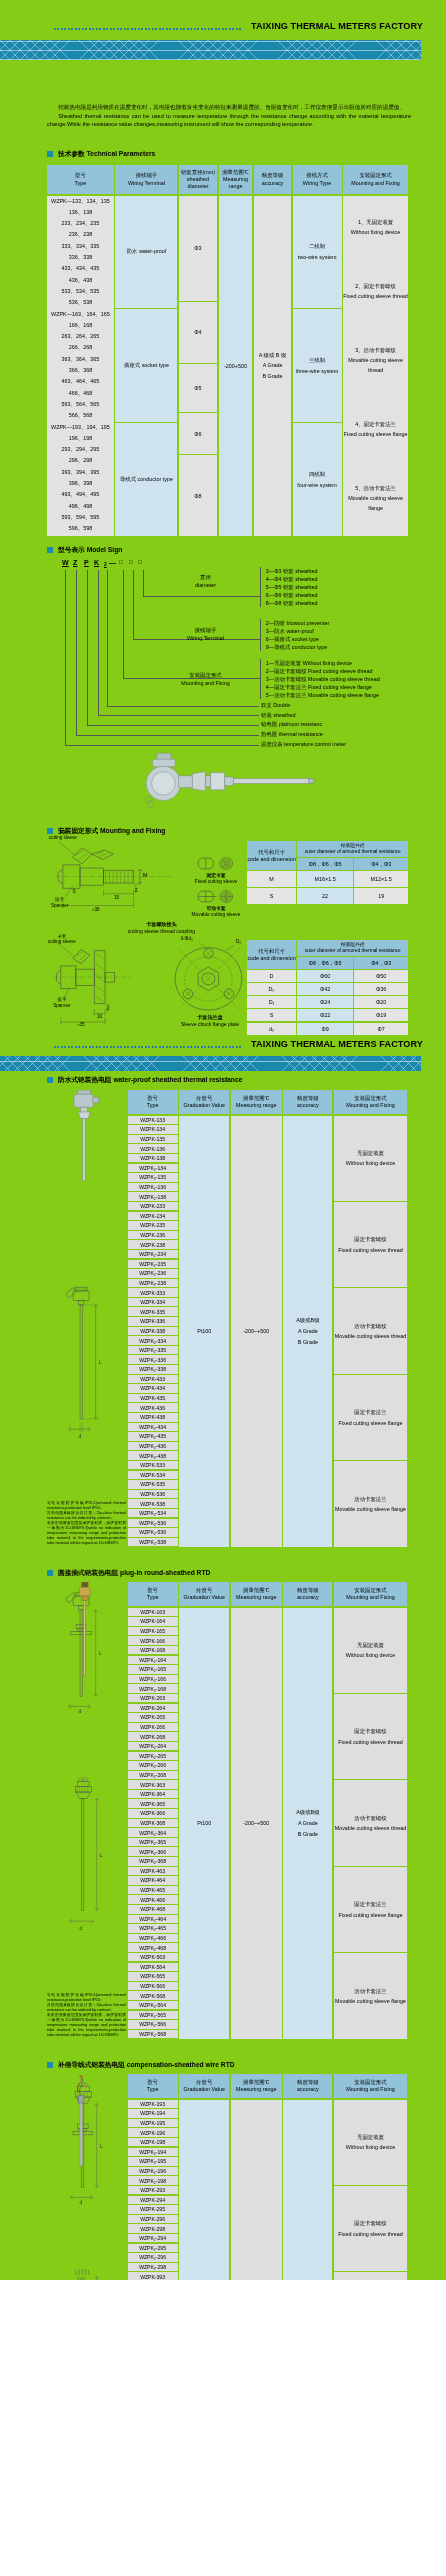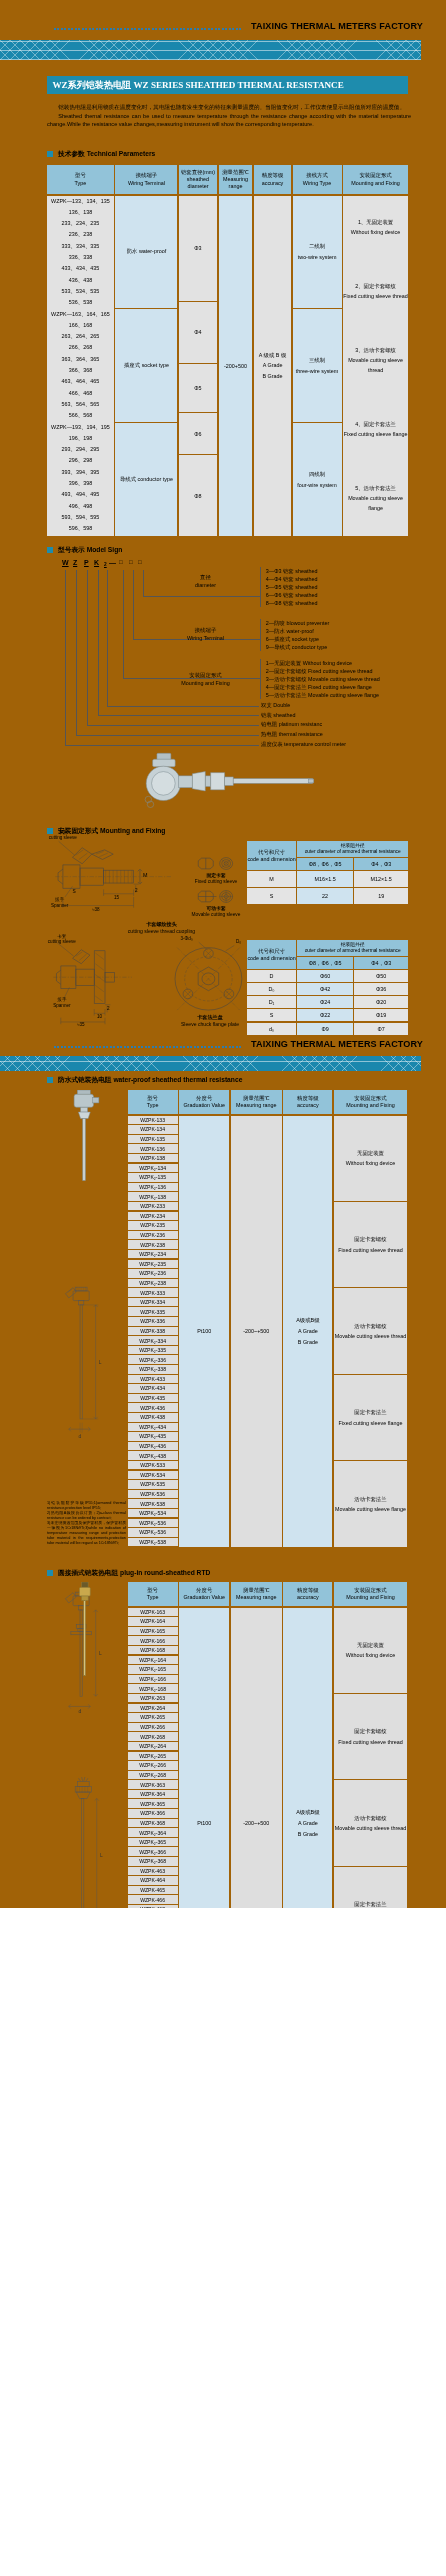--- a/index.html
+++ b/index.html
@@ -1,17 +1,17 @@
 <!DOCTYPE html>
 <html style="font-size:8.6px"><head>
 <meta charset="utf-8">
 <style>
   html,body{margin:0;padding:0;background:#fff}
   body{font-family:"Liberation Sans",sans-serif;color:#000}
-  .page{position:relative;width:446px;height:1908px;background:#a16207;overflow:hidden}
+  .page{position:relative;width:446px;height:2280px;background:#84cc16;overflow:hidden}
   
   .pghead{position:absolute;left:47px;width:376px;height:14px}
   .dots{position:absolute;left:6.5px;top:8px;width:189px;height:1.6px;
         background:repeating-linear-gradient(90deg,#2d7cae 0 1.6px,transparent 1.6px 3.5px)}
   .factory{position:absolute;right:0;top:1.1px;font-size:9.1px;font-weight:bold;letter-spacing:0.1px;white-space:nowrap}
   .band{position:absolute;left:0;width:421px;background:#1a87ad;
     background-image:
       repeating-linear-gradient(45deg,rgba(255,255,255,.38) 0 0.5px,transparent 0.5px 7px),
       repeating-linear-gradient(135deg,rgba(255,255,255,.38) 0 0.5px,transparent 0.5px 7px),
       repeating-linear-gradient(90deg,rgba(255,255,255,.5) 0 0.5px,transparent 0.5px 14px),
@@ -105,24 +105,20 @@
 <body>
 
 <div class="page">
 
   <div class="pghead" style="top:20.4px">
     <div class="dots"></div>
     <div class="factory">TAIXING THERMAL METERS FACTORY</div>
   </div>
   <div class="band" style="top:40px;height:20px"></div>
 
-  <div class="banner" style="top:76px">
-    <span>WZ系列铠装热电阻</span>
-    <span>WZ SERIES SHEATHED THERMAL RESISTANCE</span>
-  </div>
 
   <div class="intro" style="top:103px">
     <p>铠装热电阻是利用物质在温度变化时，其电阻也随着发生变化的特征来测量温度的。当阻值变化时，工作仪表便显示出阻值所对应的温度值。</p>
     <p>Sheathed thernal resistance can be used to measure temperature through the resistance change according with the material temperature change.While the resistance value changes,measuring instrument will show the corresponding temperature.</p>
   </div>
 
   <div class="sec" style="top:150px">
     <span class="sq"></span>
     <span>技术参数</span>
     <span>Technical Parameters</span>

